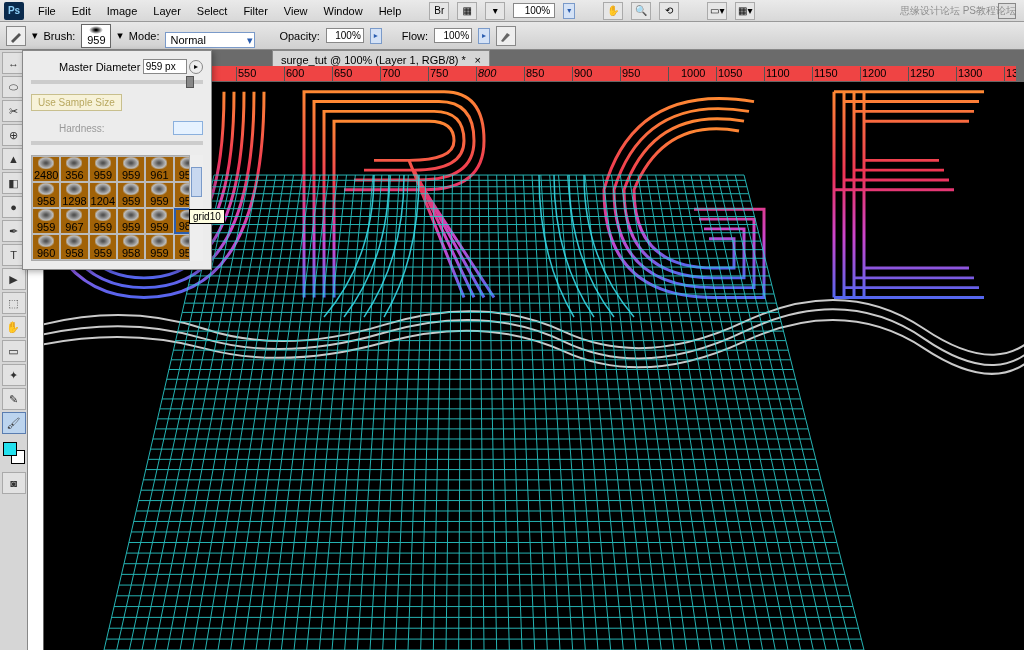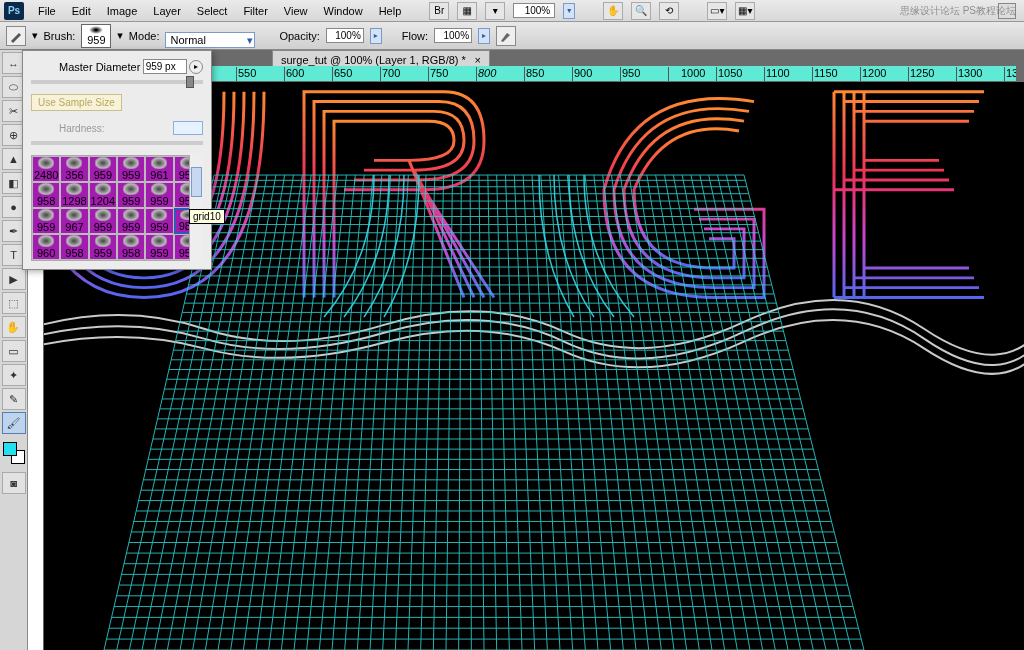--- a/index.html
+++ b/index.html
@@ -29,36 +29,36 @@
 .toolbox { width: 28px; background: #d6d6d6; border-right: 1px solid #888; display: flex; flex-direction: column; padding: 2px 0; gap: 2px; }
 .tbtn { width: 24px; height: 22px; margin: 0 auto; background: #e2e2e2; border: 1px solid #aaa; cursor: pointer; display: flex; align-items: center; justify-content: center; font-size: 11px; color: #333; }
 .tbtn.sel { background: #bcd4ee; border-color: #5a7db0; }
 .color-swatches { margin: 6px auto; width: 22px; height: 22px; position: relative; }
 .fg { position: absolute; top: 0; left: 0; width: 14px; height: 14px; background: #22e0ee; border: 1px solid #000; }
 .bg { position: absolute; bottom: 0; right: 0; width: 14px; height: 14px; background: #fff; border: 1px solid #000; }
 
 .canvas-area { flex: 1; position: relative; background: #6b6b6b; }
 .doc-tab { position: absolute; top: 0; left: 200px; background: #d6d6d6; padding: 3px 8px; font-size: 10px; border: 1px solid #888; border-bottom: none; margin-left: 44px; }
 .doc-tab .x { margin-left: 6px; cursor: pointer; }
-.ruler-h { position: absolute; top: 16px; left: 16px; right: 8px; height: 16px; background: #5eead4; border-bottom: 1px solid #666; font-size: 7px; overflow: hidden; }
+.ruler-h { position: absolute; top: 16px; left: 16px; right: 8px; height: 16px; background: #ef4444; border-bottom: 1px solid #666; font-size: 7px; overflow: hidden; }
 .ruler-h span { position: absolute; top: 1px; border-left: 1px solid #555; padding-left: 1px; height: 14px; }
 .ruler-v { position: absolute; top: 32px; left: 0; bottom: 0; width: 16px; background: #fff; border-right: 1px solid #666; font-size: 7px; overflow: hidden; }
 .ruler-corner { position: absolute; top: 16px; left: 0; width: 16px; height: 16px; background: #eee; border: 1px solid #888; }
 .canvas { position: absolute; top: 32px; left: 16px; right: 0; bottom: 0; background: #000; overflow: hidden; }
 .canvas svg { width: 100%; height: 100%; }
 
 .brush-panel { position: absolute; top: 50px; left: 22px; width: 190px; background: #ececec; border: 1px solid #888; box-shadow: 2px 2px 6px rgba(0,0,0,.3); z-index: 10; padding: 8px; }
 .bp-row { display: flex; align-items: center; justify-content: space-between; margin-bottom: 6px; margin-left: 28px; }
 .bp-input { width: 44px; background: #fff; border: 1px solid #888; text-align: left; font-size: 10px; padding: 1px 2px; }
 .bp-slider { width: 100%; height: 4px; background: #ccc; position: relative; margin-bottom: 10px; }
 .bp-slider .thumb { position: absolute; top: -4px; width: 8px; height: 12px; background: #888; border: 1px solid #555; }
 .samp-btn { background: #f7f2d8; border: 1px solid #c8bf8d; color: #b8a860; font-size: 10px; padding: 2px 6px; margin-bottom: 10px; display: inline-block; }
 .bp-label-dis { color: #999; font-size: 10px; }
 .bp-sw { width: 30px; height: 14px; background: #e6f2ff; border: 1px solid #8bb0dd; }
-.brush-grid { margin-top: 8px; max-height: 110px; border: 1px solid #aaa; background: #a21caf; display: grid; grid-template-columns: repeat(6, 1fr); gap: 0; overflow: hidden; }
+.brush-grid { margin-top: 8px; max-height: 110px; border: 1px solid #aaa; background: #a16207; display: grid; grid-template-columns: repeat(6, 1fr); gap: 0; overflow: hidden; }
 .bcell { height: 26px; border: 1px solid #bbb; display: flex; flex-direction: column; align-items: center; justify-content: center; font-size: 7px; cursor: pointer; position: relative; }
 .bcell .shape { width: 16px; height: 12px; background: radial-gradient(ellipse,#555 10%, #bbb 60%, transparent 80%); }
 .bcell.sel { border: 2px solid #2a5db0; }
 .tooltip { position: absolute; background: #ffffe1; border: 1px solid #000; padding: 1px 3px; font-size: 10px; z-index: 20; white-space: nowrap; }
 .scroll-v { width: 14px; position: absolute; right: 0; top: 0; bottom: 0; background: #eee; border-left: 1px solid #aaa; }
 .scroll-v .th { background: #c8d8f0; border: 1px solid #7a9ac9; margin: 12px 1px; height: 30px; }
 .circ-btn { width: 14px; height: 14px; border-radius: 50%; border: 1px solid #888; background: #eee; font-size: 8px; display: flex; align-items: center; justify-content: center; }
 
 </style>
 </head>

